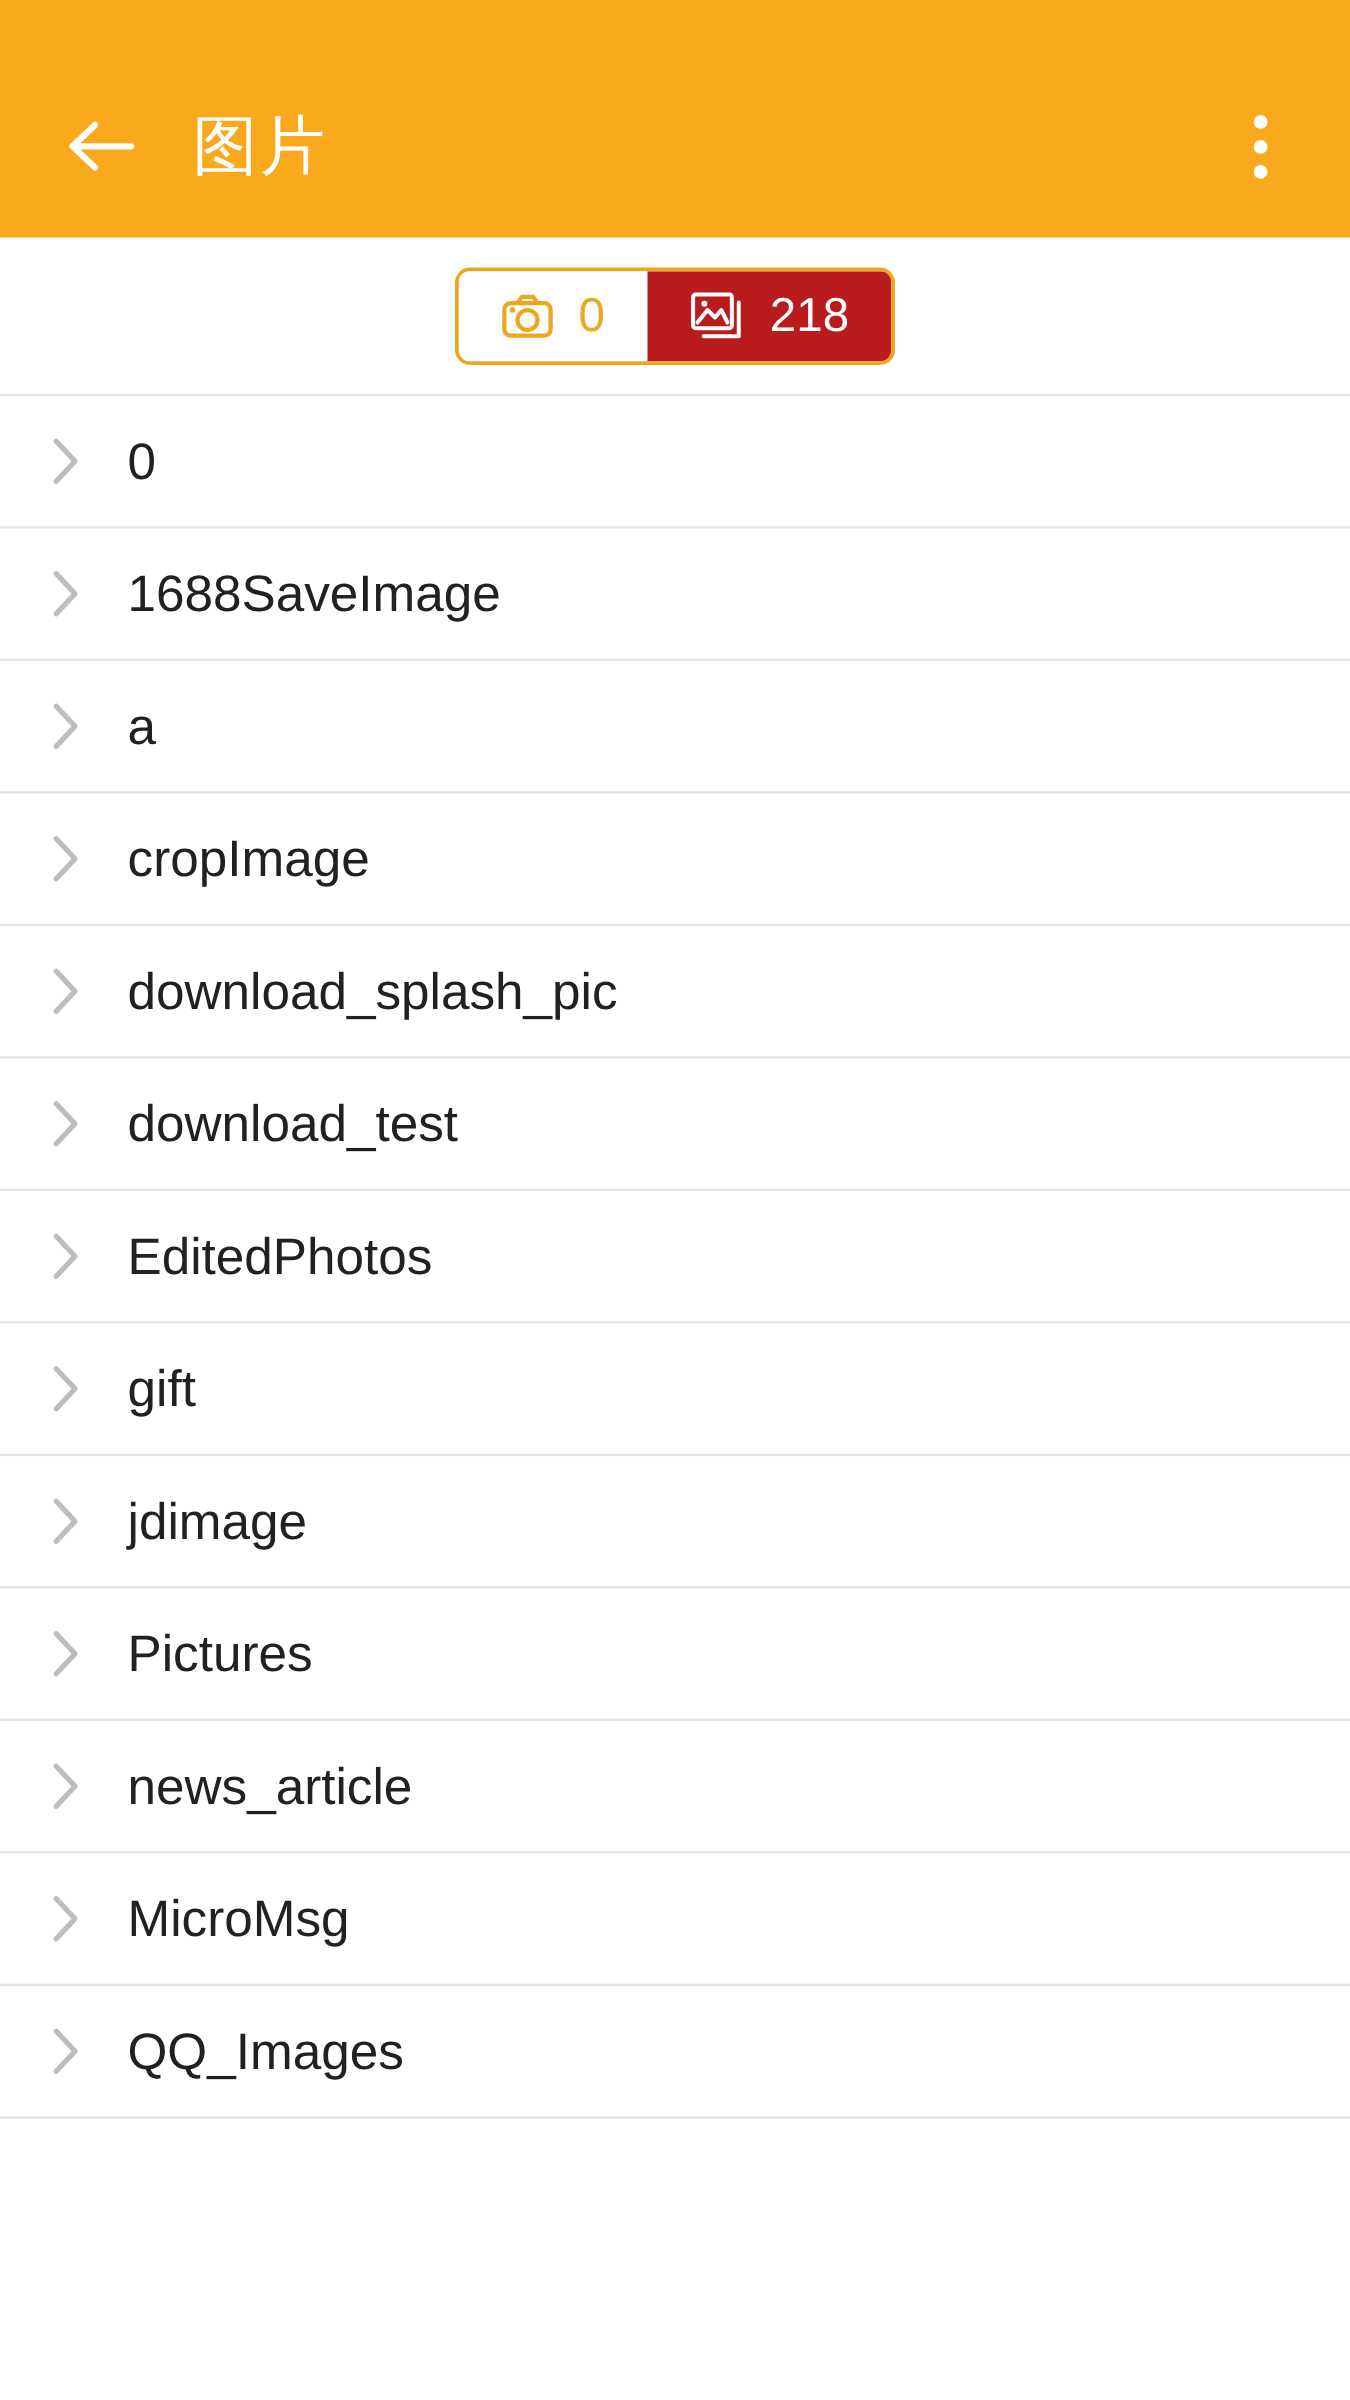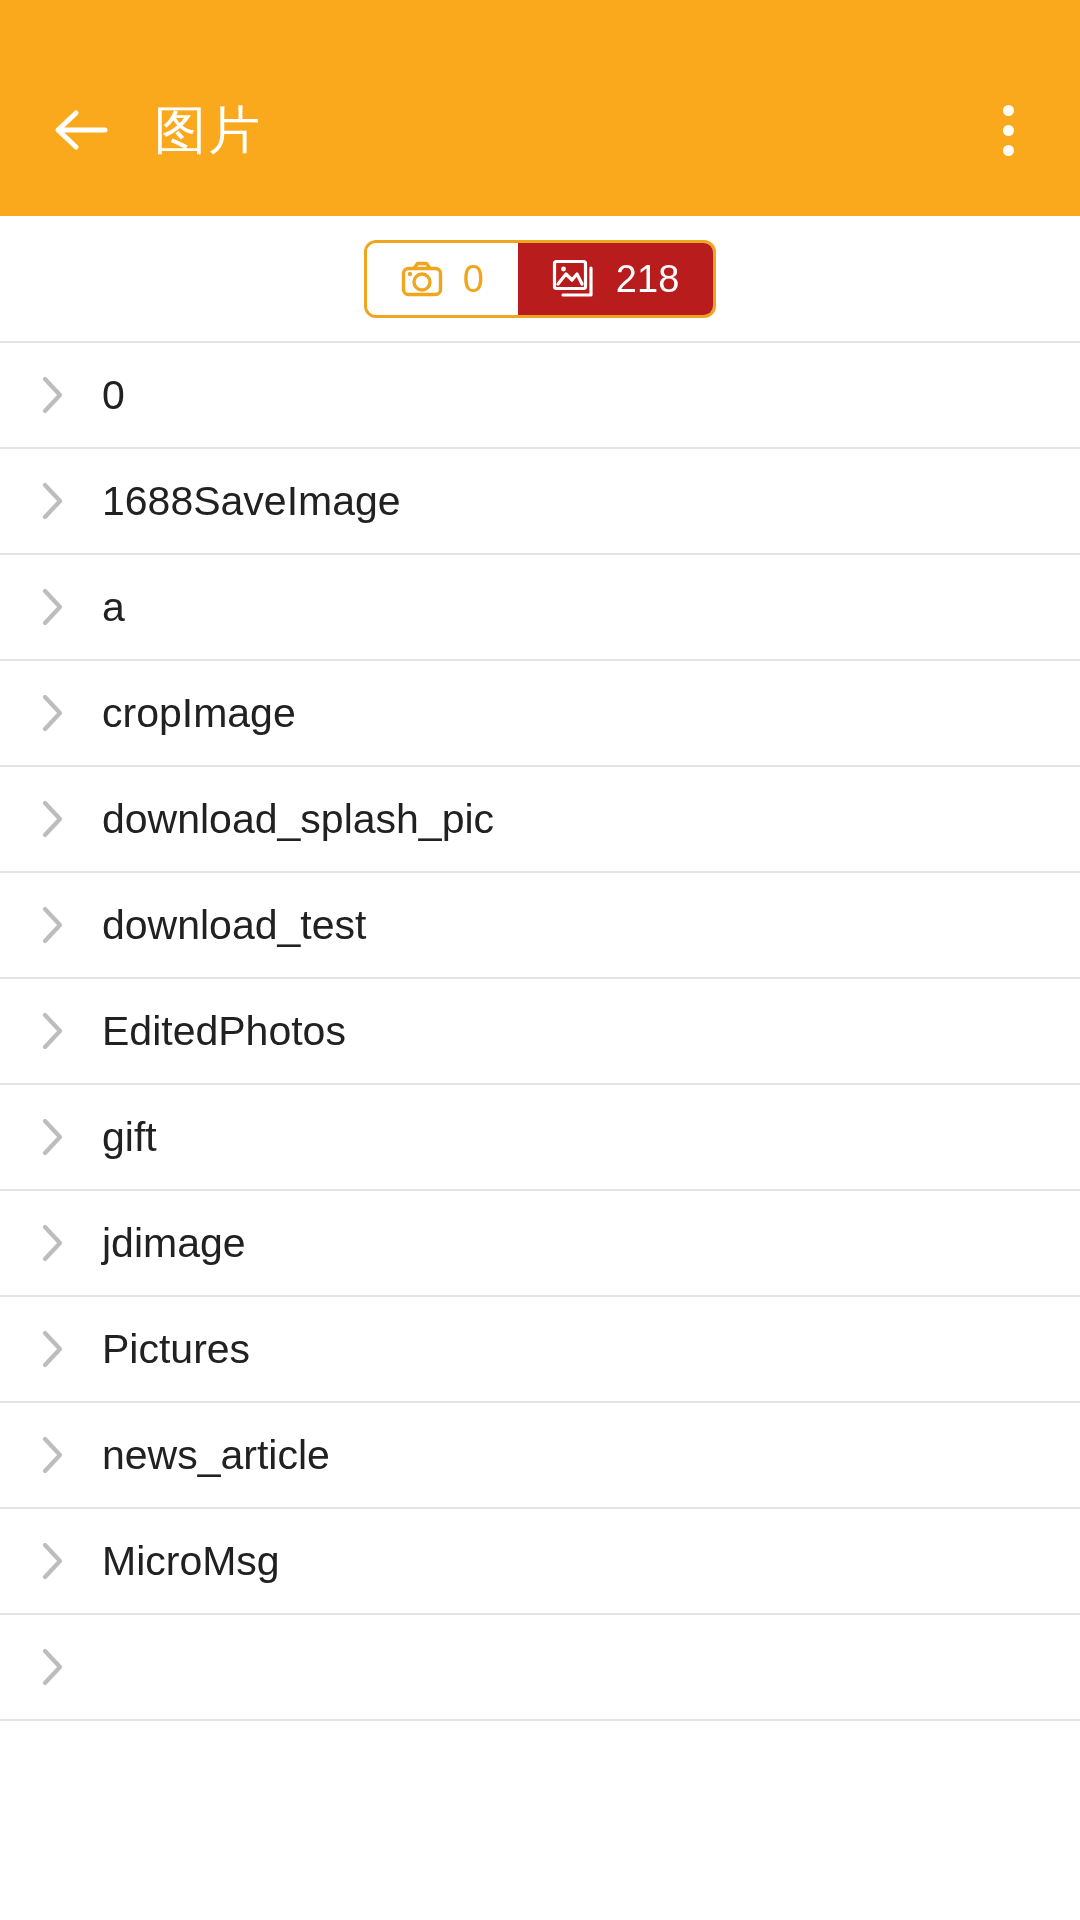--- a/index.html
+++ b/index.html
@@ -10,21 +10,21 @@
     width: 1080px;
     height: 1920px;
     background: #ffffff;
     font-family: "Liberation Sans", "DejaVu Sans", sans-serif;
     overflow: hidden;
   }
 
   
   .appbar {
     position: relative;
-    height: 216px;
+    height: 190px;
     background: #FBA91C;
     display: flex;
     align-items: center;
     box-sizing: border-box;
     padding: 0 40px 0 44px;
     justify-content: flex-end;
   }
   .appbar-left {
     display: flex;
     align-items: center;
@@ -288,14 +288,15 @@
         </svg>
       </span>
       <span class="row-label">MicroMsg</span>
     </div>
     <div class="list-row">
       <span class="chev">
         <svg width="26" height="40" viewBox="0 0 26 40" aria-hidden="true">
           <path d="M5 4 L20 20 L5 36" fill="none" stroke="#BDBDBD" stroke-width="4.2" stroke-linecap="round" stroke-linejoin="round"></path>
         </svg>
       </span>
+      <span class="row-label">QQ_Images</span>
     </div>
   </div>
 
 </body></html>

